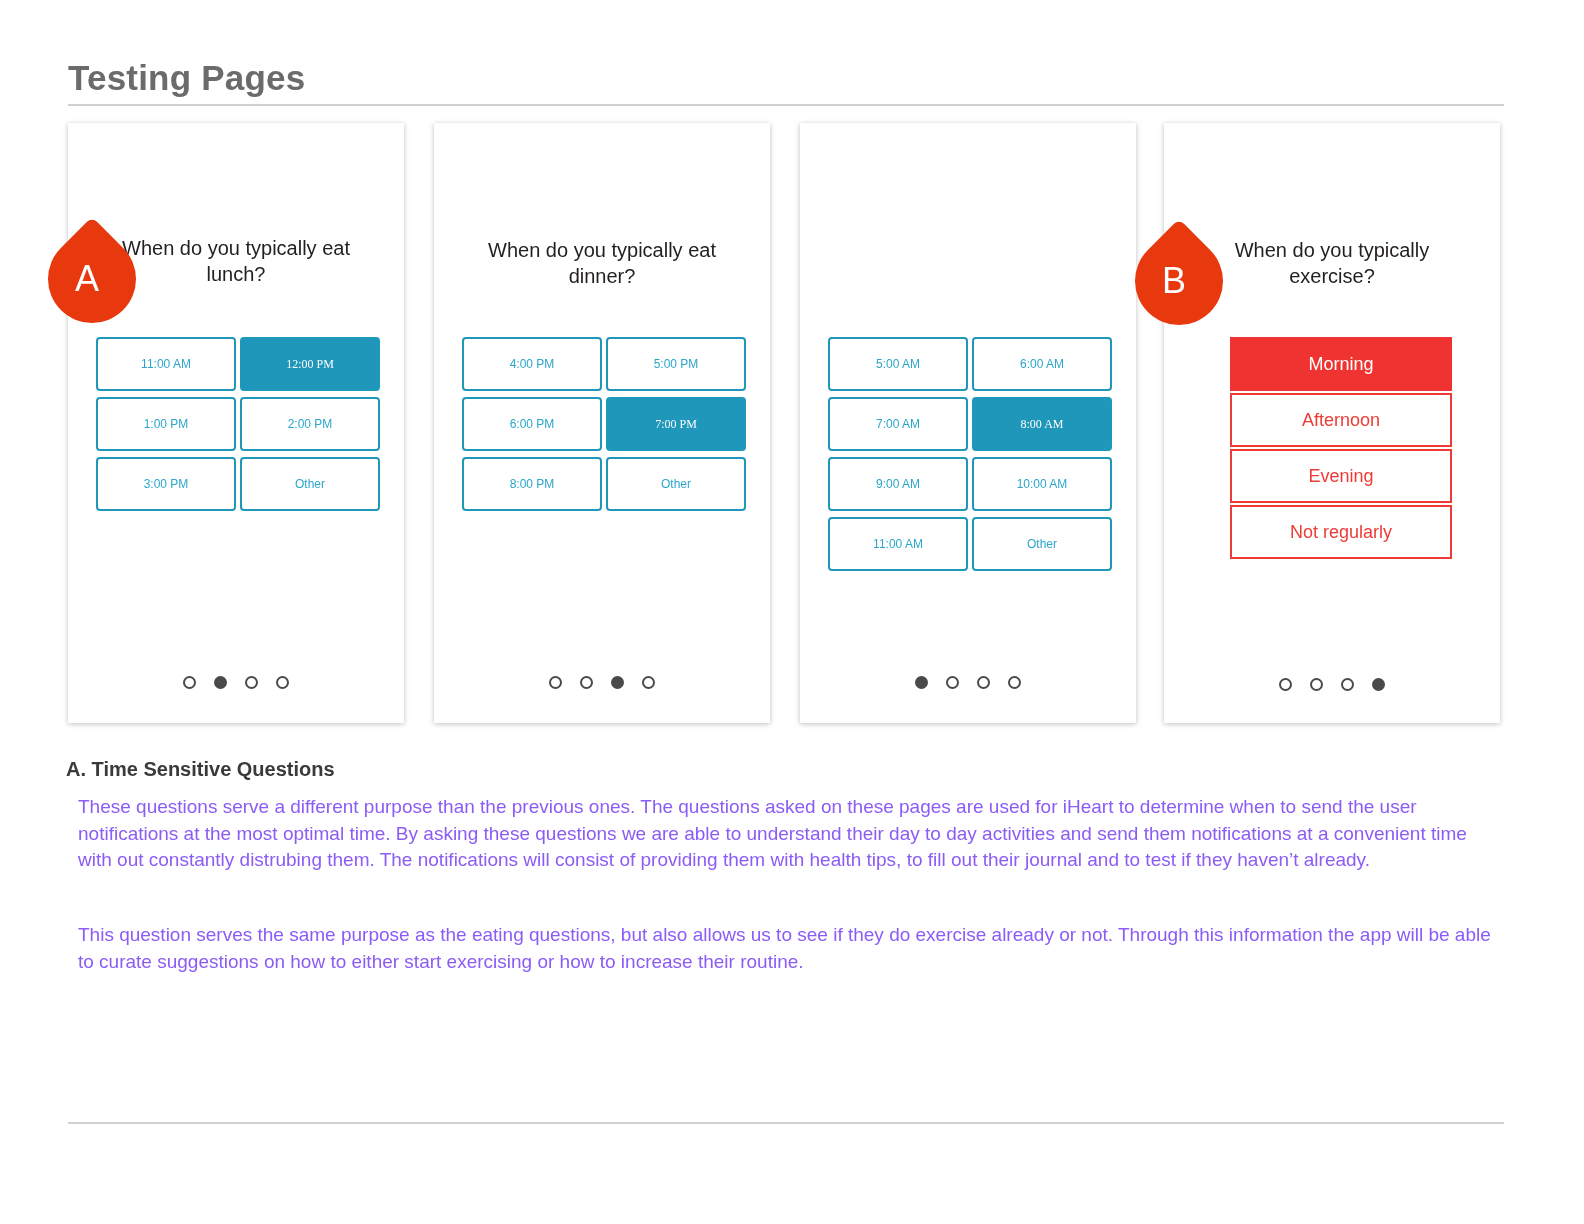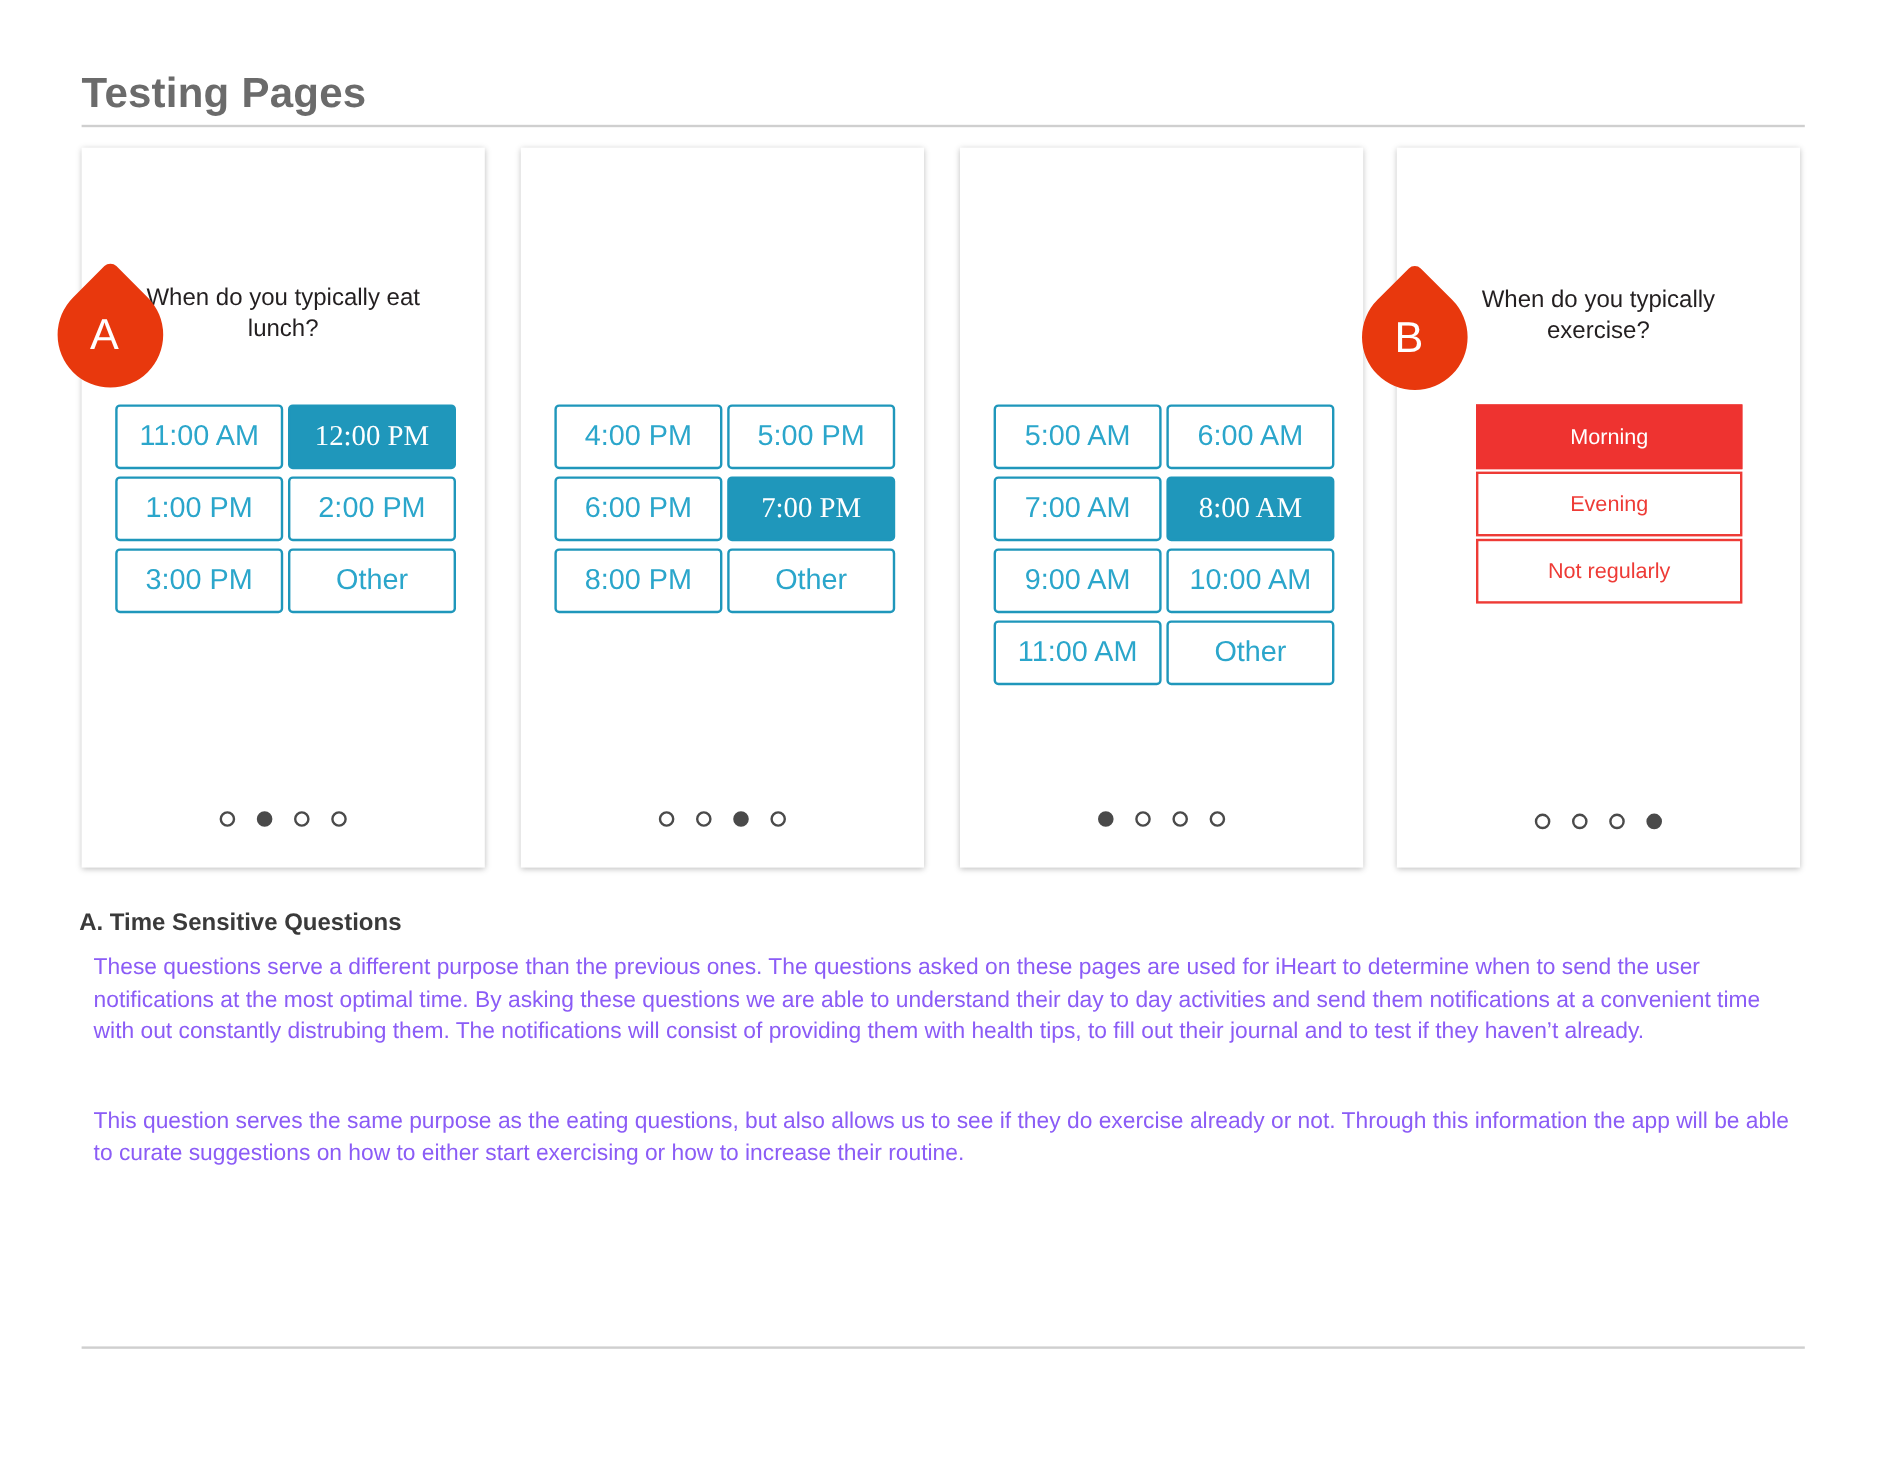--- a/index.html
+++ b/index.html
@@ -95,21 +95,21 @@
   .phone-card.c2 .opt-grid { top: 214px; }
 
   .opt {
     display: flex;
     align-items: center;
     justify-content: center;
     border: 2px solid #1f97bb;
     border-radius: 4px;
     background: #ffffff;
     color: #2ba6cb;
-    font-size: 24px;
+    font-size: 12px;
     box-sizing: border-box;
     user-select: none;
   }
   .opt.selected {
     background: #1f97bb;
     border-color: #1f97bb;
     color: #ffffff;
     font-family: Liberation Serif, serif;
   }
 
@@ -236,20 +236,21 @@
     </div>
     <div class="dots">
       <span class="dot"></span>
       <span class="dot on"></span>
       <span class="dot"></span>
       <span class="dot"></span>
     </div>
   </div>
 
   <div class="phone-card c1">
+    <div class="question">When do you typically eat dinner?</div>
     <div class="opt-grid">
       <div class="opt">4:00 PM</div>
       <div class="opt">5:00 PM</div>
       <div class="opt">6:00 PM</div>
       <div class="opt selected">7:00 PM</div>
       <div class="opt">8:00 PM</div>
       <div class="opt">Other</div>
     </div>
     <div class="dots">
       <span class="dot"></span>
@@ -275,20 +276,21 @@
       <span class="dot"></span>
       <span class="dot"></span>
       <span class="dot"></span>
     </div>
   </div>
 
   <div class="phone-card c3">
     <div class="question">When do you typically exercise?</div>
     <div class="opt-list">
       <div class="opt-r selected">Morning</div>
+      <div class="opt-r">Afternoon</div>
       <div class="opt-r">Evening</div>
       <div class="opt-r">Not regularly</div>
     </div>
     <div class="dots">
       <span class="dot"></span>
       <span class="dot"></span>
       <span class="dot"></span>
       <span class="dot on"></span>
     </div>
   </div>

